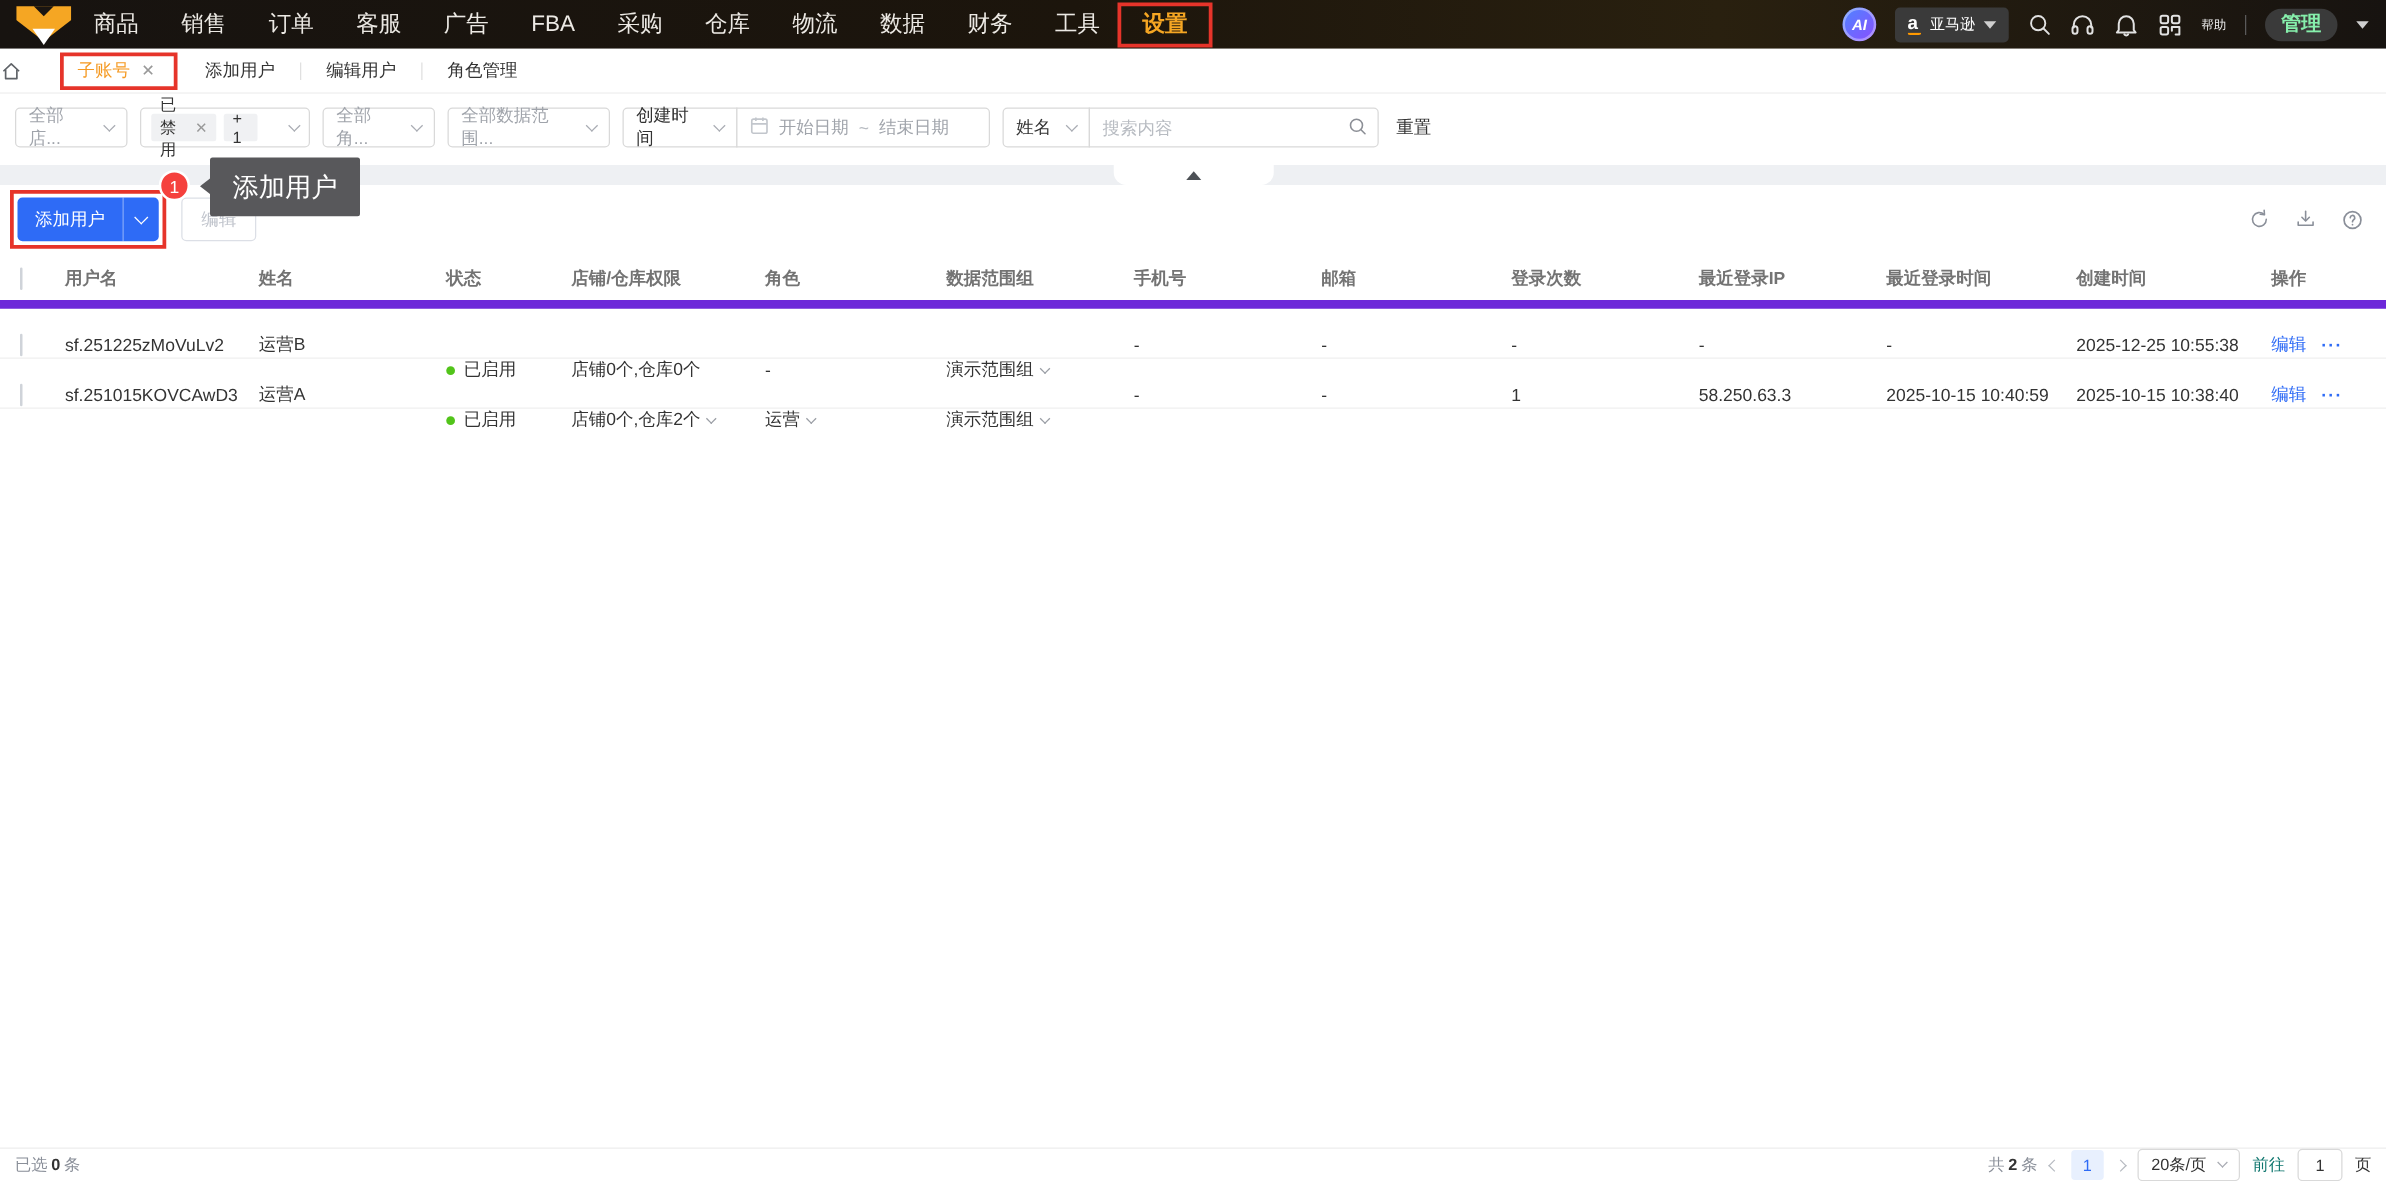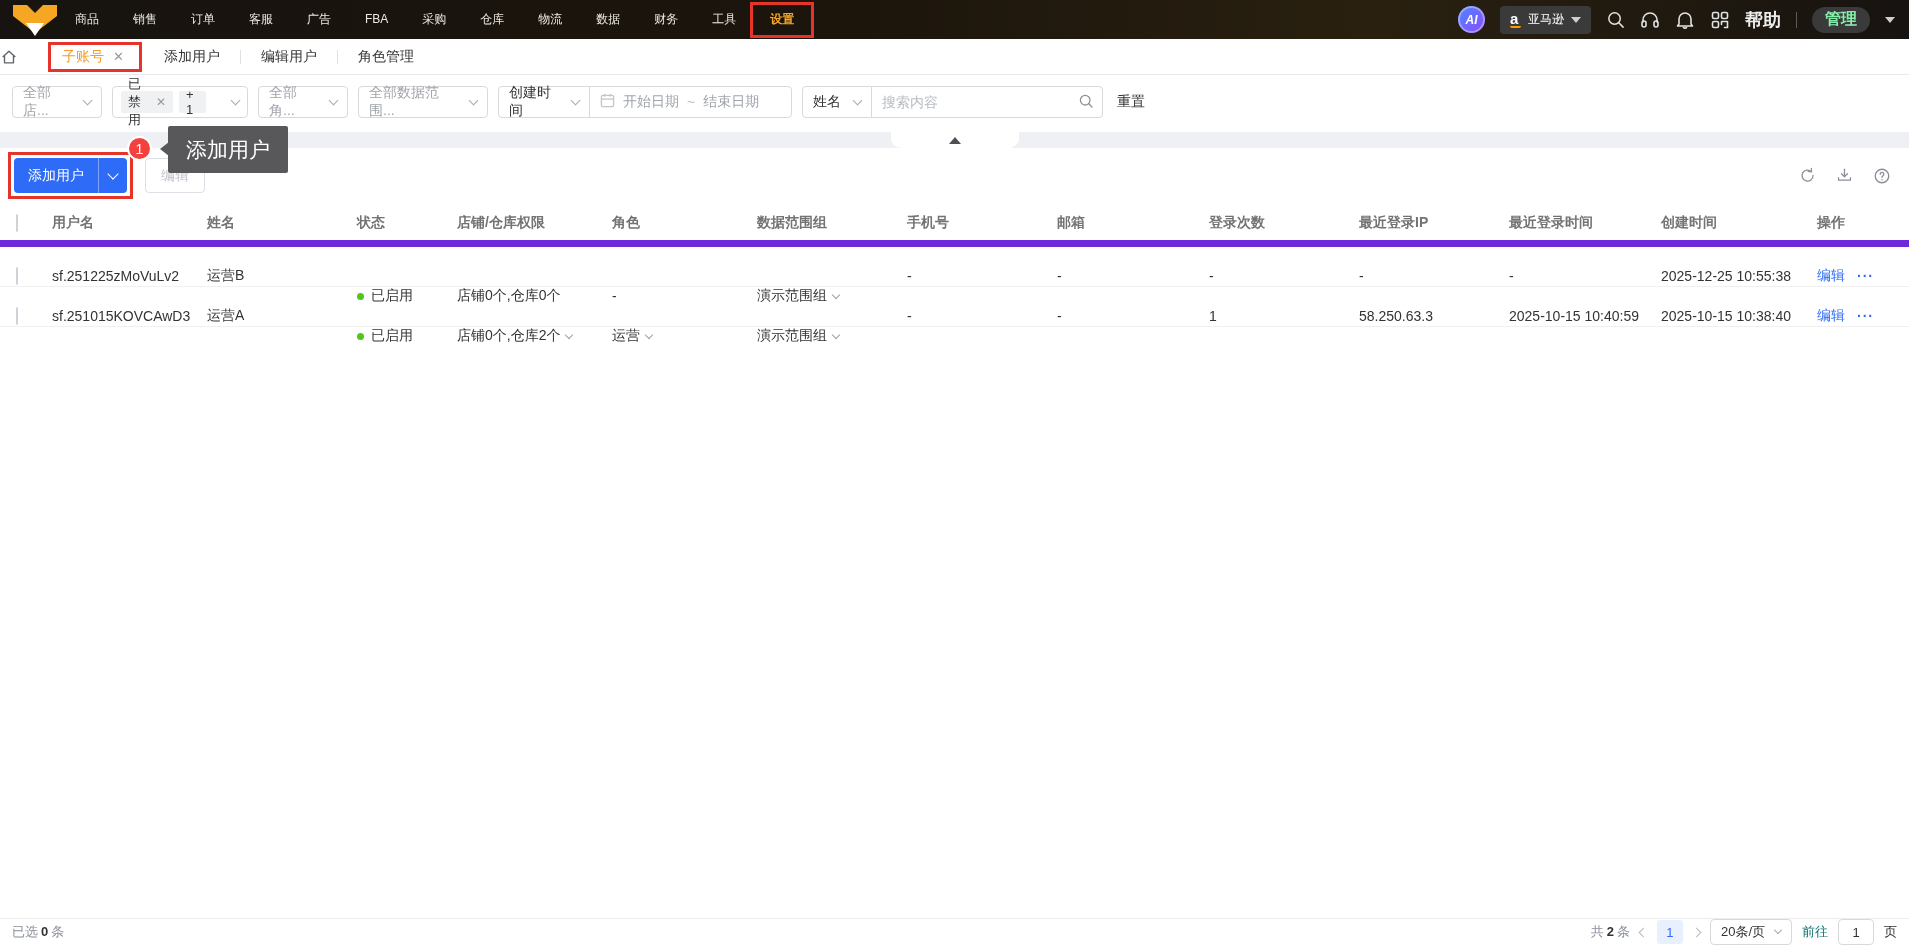--- a/index.html
+++ b/index.html
@@ -8,36 +8,36 @@
     font-family:"Liberation Sans", sans-serif;
     background:#fff; color:#333; overflow:hidden; position:relative;
   }
   
   .navbar {
     height:39px; display:flex; align-items:center;
     background:linear-gradient(90deg,#171310 0%,#1c150c 45%,#29200f 72%,#171310 100%);
   }
   .logo { width:46px; height:39px; margin-left:12px; display:flex; align-items:center; justify-content:center; }
   .nav-menu { display:flex; align-items:center; height:39px; }
-  .nav-item { position:relative; height:39px; line-height:39px; padding:0 17px; font-size:12px; color:#ece9e4; cursor:pointer; white-space:nowrap; }
+  .nav-item { position:relative; height:39px; line-height:39px; padding:0 17px; font-size:18px; color:#ece9e4; cursor:pointer; white-space:nowrap; }
   .nav-item.active { color:#f5a623; font-weight:bold; }
   .anno-box { position:absolute; border:3px solid #e6342a; pointer-events:none; z-index:40; }
   .nav-item.active .anno-box { left:-3px; right:-3px; top:2px; bottom:1px; }
   .nav-right { margin-left:auto; display:flex; align-items:center; gap:15px; padding-right:14px; }
   .ai-badge { width:27px; height:27px; border-radius:50%; background:linear-gradient(135deg,#4d86ff,#8b4dff);
     box-shadow:inset 0 0 0 2px rgba(255,255,255,.35); color:#fff; font-weight:bold; font-style:italic;
     font-size:12px; display:flex; align-items:center; justify-content:center; cursor:pointer; }
   .mk-pill { background:#3a3a3a; border-radius:4px; height:28px; display:flex; align-items:center; gap:7px; padding:0 10px; cursor:pointer; }
   .az { color:#fff; font-weight:bold; font-size:15px; line-height:13px; position:relative; }
   .az::after { content:""; display:block; width:11px; border-bottom:2px solid #ff9900; border-radius:0 0 9px 9px; margin-top:1px; }
   .mk-label { color:#fff; font-size:12px; }
   .nav-caret { width:0; height:0; border-left:5px solid transparent; border-right:5px solid transparent; border-top:6px solid #cfcfcf; }
   .nav-icon { display:flex; align-items:center; cursor:pointer; }
   .nav-icon svg { stroke:#e2e2e2; fill:none; stroke-width:1.6; stroke-linecap:round; stroke-linejoin:round; }
-  .help-label { color:#ececec; font-size:18px; cursor:pointer;font-weight:bold; }
+  .help-label { color:#ececec; font-size:10px; cursor:pointer; }
   .vdiv { width:1px; height:16px; background:#5a5a5a; }
   .account-pill { background:#3a3a3a; border-radius:14px; height:26px; padding:0 13px; display:flex; align-items:center; color:#86efac; font-size:16px; cursor:pointer;font-weight:bold; }
 
   
   .tabbar { height:36px; background:#fff; border-bottom:1px solid #ebebeb; display:flex; align-items:center; padding-left:0; }
   .home-btn { display:flex; align-items:center; margin-right:24px; cursor:pointer; }
   .home-btn svg { stroke:#5f6368; fill:none; stroke-width:1.5; stroke-linejoin:round; }
   .tab { position:relative; display:flex; align-items:center; gap:9px; padding:0 20px; font-size:14px; color:#333; cursor:pointer; height:36px; }
   .tab.active { color:#f59a23; }
   .tab.active .anno-box { left:6px; right:2px; top:3px; bottom:3px; }

